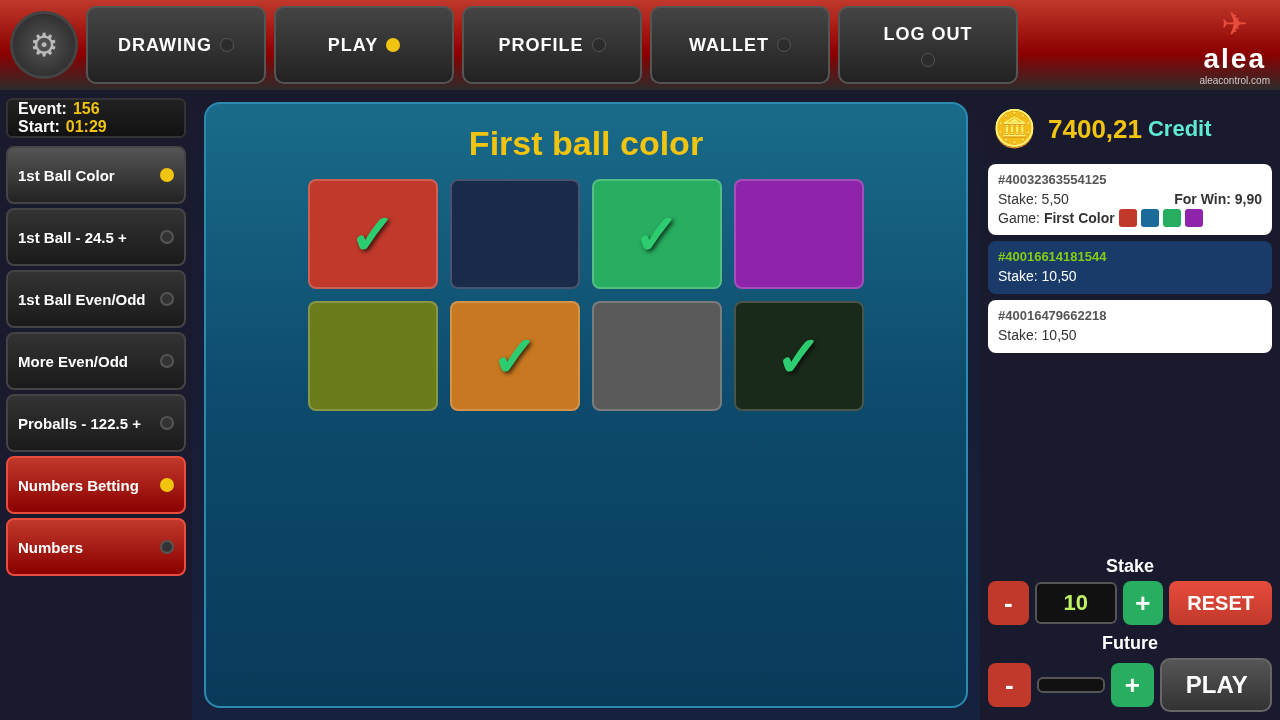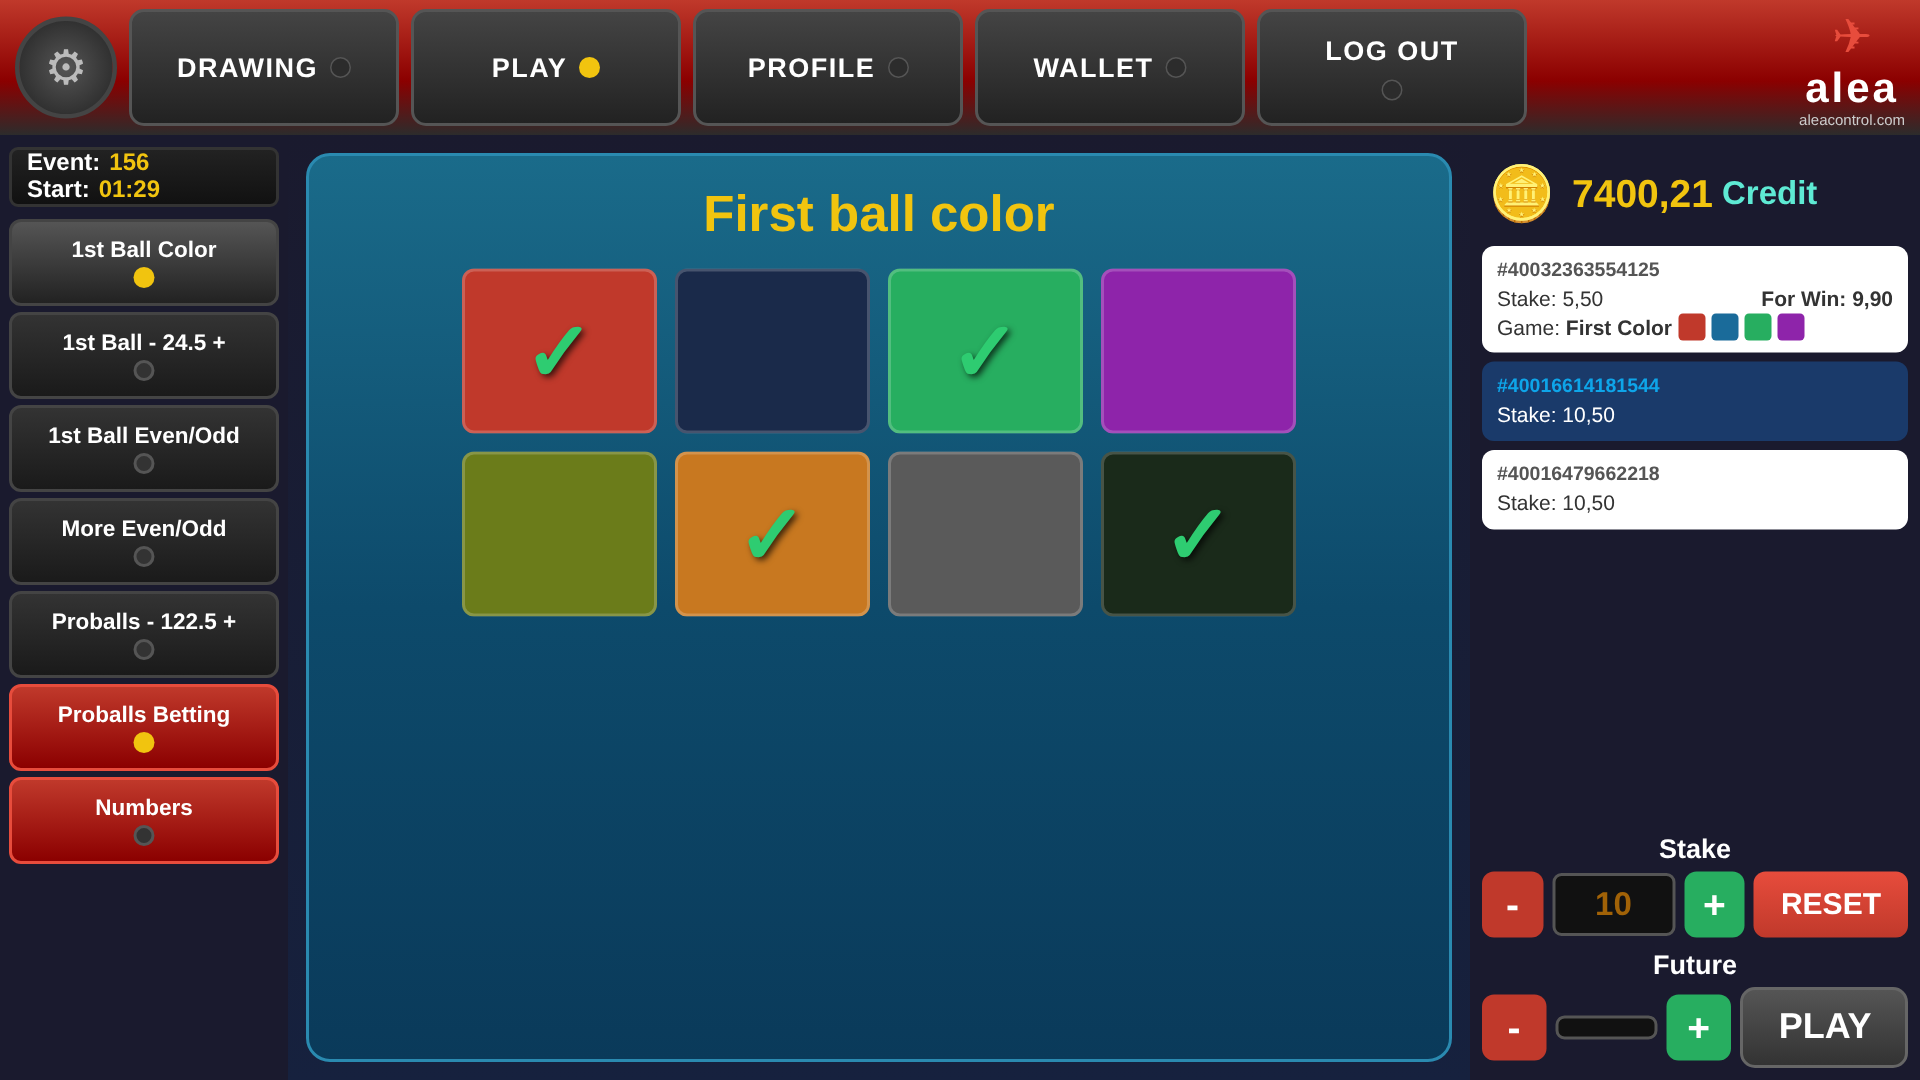--- a/index.html
+++ b/index.html
@@ -126,21 +126,20 @@
       border-radius: 8px;
       color: white;
       font-size: 15px;
       font-weight: bold;
       padding: 10px 10px;
       display: flex;
       align-items: center;
       justify-content: space-between;
       cursor: pointer;
       min-height: 58px;
-      flex-direction: column;
     }
     .sidebar-btn.active {
       background: linear-gradient(180deg, #555 0%, #222 100%);
     }
     .sidebar-btn.special {
       background: linear-gradient(180deg, #c0392b 0%, #8b0000 100%);
       border-color: #e74c3c;
     }
     .sidebar-btn.numbers {
       background: linear-gradient(180deg, #c0392b 0%, #8b0000 100%);
@@ -263,21 +262,21 @@
     .bet-card.selected {
       background: #1a3a6a;
     }
     .bet-id {
       color: #555;
       font-size: 13px;
       font-weight: bold;
       margin-bottom: 4px;
     }
     .bet-card.selected .bet-id {
-      color: #0ea5e9;
+      color: #84cc16;
     }
     .bet-row {
       display: flex;
       justify-content: space-between;
       align-items: center;
       margin-bottom: 2px;
     }
     .bet-stake-label {
       color: #333;
       font-size: 14px;
@@ -334,21 +333,21 @@
       align-items: center;
       justify-content: center;
     }
     .control-btn.plus {
       background: #27ae60;
     }
     .stake-value-box {
       background: #111;
       border: 2px solid #555;
       border-radius: 6px;
-      color: #a16207;
+      color: #bef264;
       font-size: 22px;
       font-weight: bold;
       width: 88px;
       text-align: center;
       padding: 6px 0;
     }
     .reset-btn {
       background: linear-gradient(180deg, #e74c3c 0%, #c0392b 100%);
       border: none;
       border-radius: 8px;
@@ -455,21 +454,21 @@
     </div>
     <div class="sidebar-btn">
       <span>More Even/Odd</span>
       <span class="sidebar-dot dark"></span>
     </div>
     <div class="sidebar-btn">
       <span>Proballs - 122.5 +</span>
       <span class="sidebar-dot dark"></span>
     </div>
     <div class="sidebar-btn special">
-      <span>Proballs Betting</span>
+      <span>Numbers Betting</span>
       <span class="sidebar-dot"></span>
     </div>
     <div class="sidebar-btn numbers">
       <span>Numbers</span>
       <span class="sidebar-dot dark"></span>
     </div>
   </div>
 
   <div class="center">
     <div class="game-card">

